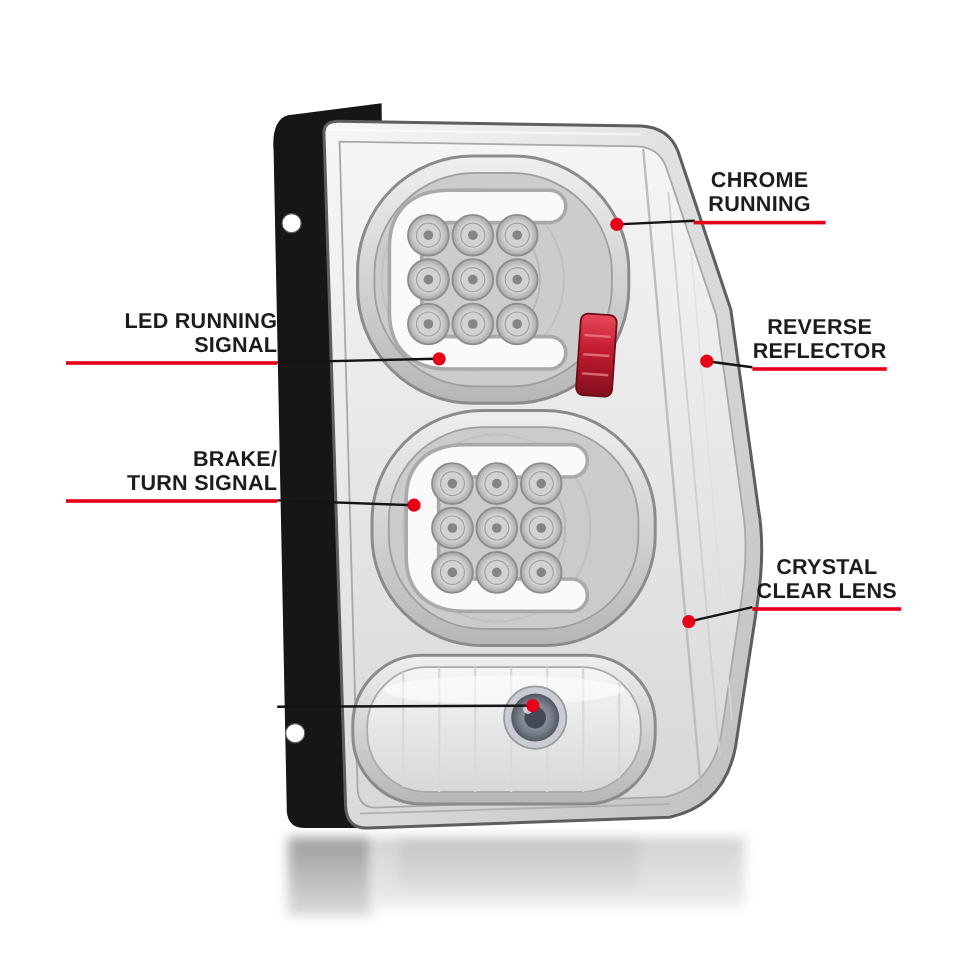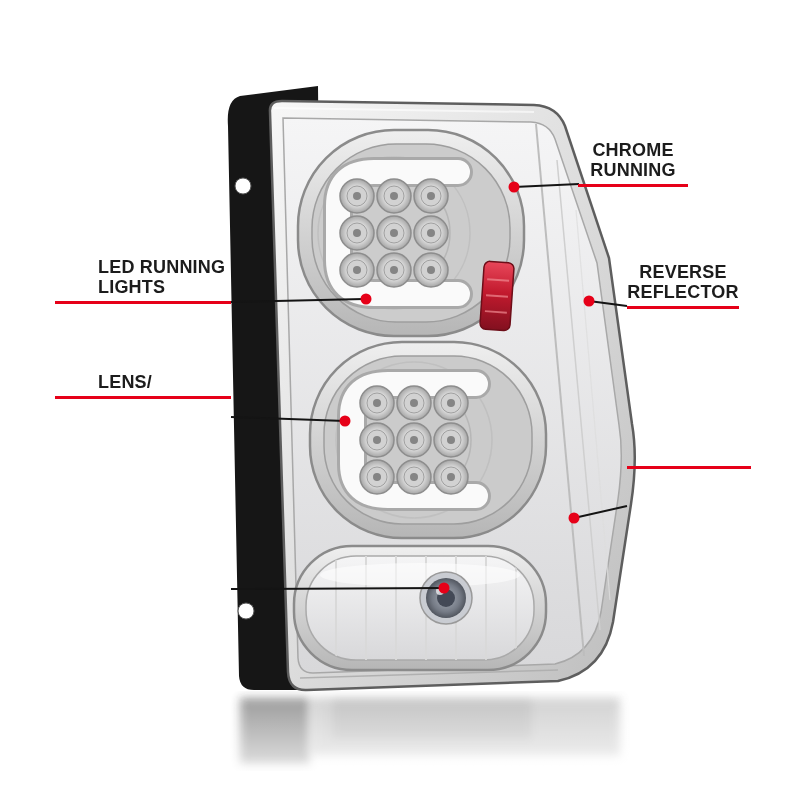--- a/index.html
+++ b/index.html
@@ -12,21 +12,21 @@
   .stage{
     position:relative;width:800px;height:800px;background:var(--background);
     overflow:hidden;font-family:"Liberation Sans",sans-serif;padding-left:28px;
   }
   svg.layer{position:absolute;left:0;top:0;}
   .callout{position:absolute;}
   .callout .ct{
     font-weight:bold;font-size:18px;line-height:1.1;letter-spacing:.2px;
     color:var(--text);font-family:"Liberation Sans",sans-serif;white-space:nowrap;
   }
-  .callout.left .ct{text-align:left;margin-left:43px;}
+  .callout.left .ct{text-align:right;}
   .callout.right .ct{text-align:center;}
   .callout .ul{height:3px;background:var(--accent);margin-top:3px;}
 </style>
 </head>
 <body>
 
 <div class="stage">
 
   <svg class="layer" width="800" height="800" viewBox="0 0 800 800">
     <defs>
@@ -180,38 +180,43 @@
     <div class="ct">
       <div>CHROME</div>
       <div>RUNNING</div>
     </div>
     <div class="ul"></div>
   </div>
 
   <div class="callout left" style="left:55px;top:258px;width:176px;">
     <div class="ct">
       <div>LED RUNNING</div>
-      <div>LIGHTS</div>
+      <div>SIGNAL</div>
     </div>
     <div class="ul"></div>
   </div>
 
   <div class="callout right" style="left:627px;top:263px;width:112px;">
     <div class="ct">
       <div>REVERSE</div>
       <div>REFLECTOR</div>
     </div>
     <div class="ul"></div>
   </div>
 
   <div class="callout left" style="left:55px;top:373px;width:176px;">
     <div class="ct">
-      <div>LENS/</div>
+      <div>BRAKE/</div>
+      <div>TURN SIGNAL</div>
     </div>
     <div class="ul"></div>
   </div>
 
   <div class="callout right" style="left:627px;top:463px;width:124px;">
+    <div class="ct">
+      <div>CRYSTAL</div>
+      <div>CLEAR LENS</div>
+    </div>
     <div class="ul"></div>
   </div>
 
 
 </div>
 
 </body></html>

